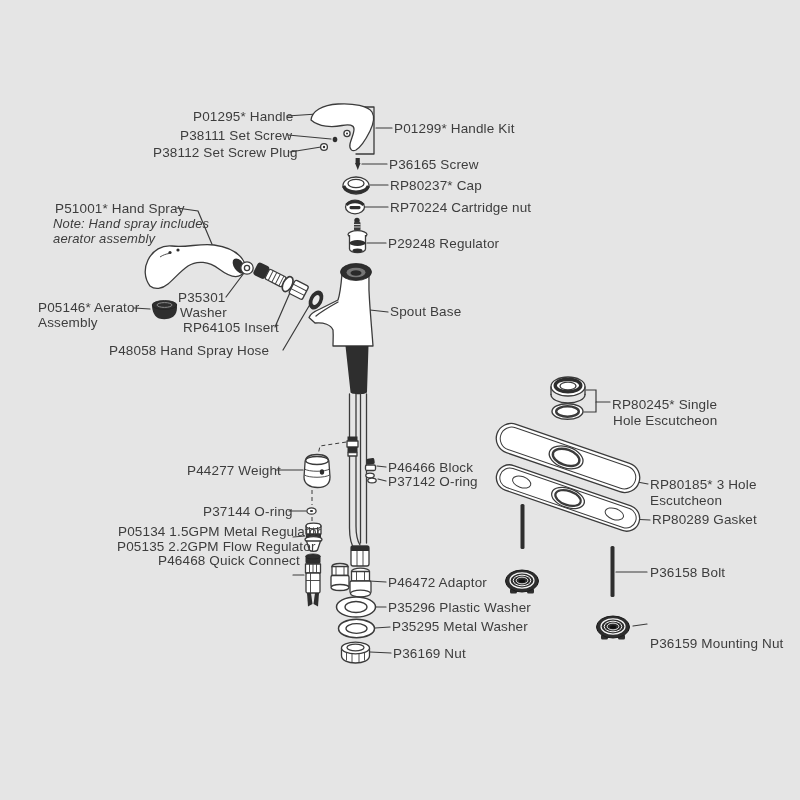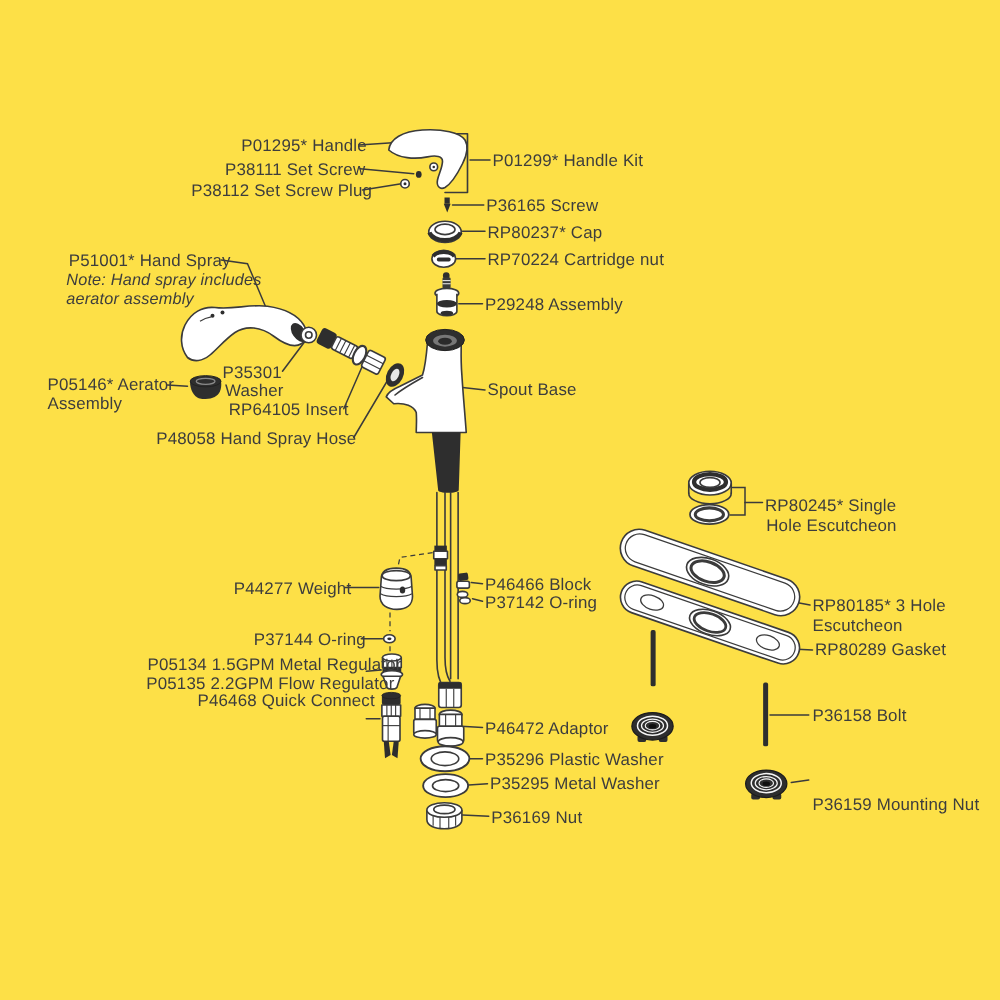--- a/index.html
+++ b/index.html
@@ -1,16 +1,16 @@
 <!DOCTYPE html>
 <html><head>
 <meta charset="utf-8">
 <style>
   html,body{margin:0;padding:0;background:#fff;}
-  .stage{position:relative;width:800px;height:800px;background:#fde047;overflow:hidden;
+  .stage{position:relative;width:800px;height:800px;background:#e5e5e5;overflow:hidden;
          font-family:"Liberation Sans",sans-serif;}
   .lbl{position:absolute;font-size:13.5px;line-height:16px;color:#3d3d3d;white-space:nowrap;letter-spacing:.15px;}
   .lbl.sm{font-size:13px;font-style:italic;}
   svg{position:absolute;left:0;top:0;}
   .ln{stroke:#3b3b3b;stroke-width:1.3;fill:none;stroke-linecap:round;stroke-linejoin:round;}
   .lnt{stroke:#3b3b3b;stroke-width:1;fill:none;}
   .fw{fill:#ffffff;stroke:#3b3b3b;stroke-width:1.3;stroke-linejoin:round;}
   .fd{fill:#2e2e2e;stroke:#222;stroke-width:.8;}
   .leader{stroke:#3b3b3b;stroke-width:1.2;fill:none;stroke-linecap:round;}
   .dash{stroke:#3b3b3b;stroke-width:1;fill:none;stroke-dasharray:4 3;}
@@ -297,30 +297,30 @@
   </g>
 </svg>
 
 <div class="lbl" style="left:193px;top:109px">P01295* Handle</div>
 <div class="lbl" style="left:180px;top:128px">P38111 Set Screw</div>
 <div class="lbl" style="left:153px;top:145px">P38112 Set Screw Plug</div>
 <div class="lbl" style="left:394px;top:121px">P01299* Handle Kit</div>
 <div class="lbl" style="left:389px;top:157px">P36165 Screw</div>
 <div class="lbl" style="left:390px;top:178px">RP80237* Cap</div>
 <div class="lbl" style="left:390px;top:200px">RP70224 Cartridge nut</div>
-<div class="lbl" style="left:388px;top:236px">P29248 Assembly</div>
+<div class="lbl" style="left:388px;top:236px">P29248 Regulator</div>
 <div class="lbl" style="left:55px;top:201px">P51001* Hand Spray</div>
 <div class="lbl sm" style="left:53px;top:216px">Note: Hand spray includes</div>
 <div class="lbl sm" style="left:53px;top:231px">aerator assembly</div>
 <div class="lbl" style="left:38px;top:300px">P05146* Aerator</div>
 <div class="lbl" style="left:38px;top:315px">Assembly</div>
 <div class="lbl" style="left:178px;top:290px">P35301</div>
 <div class="lbl" style="left:180px;top:305px">Washer</div>
 <div class="lbl" style="left:183px;top:320px">RP64105 Insert</div>
-<div class="lbl" style="left:125px;top:343px">P48058 Hand Spray Hose</div>
+<div class="lbl" style="left:109px;top:343px">P48058 Hand Spray Hose</div>
 <div class="lbl" style="left:390px;top:304px">Spout Base</div>
 <div class="lbl" style="left:612px;top:397px">RP80245* Single</div>
 <div class="lbl" style="left:613px;top:413px">Hole Escutcheon</div>
 <div class="lbl" style="left:187px;top:463px">P44277 Weight</div>
 <div class="lbl" style="left:388px;top:460px">P46466 Block</div>
 <div class="lbl" style="left:388px;top:474px">P37142 O-ring</div>
 <div class="lbl" style="left:203px;top:504px">P37144 O-ring</div>
 <div class="lbl" style="left:118px;top:524px">P05134 1.5GPM Metal Regulator</div>
 <div class="lbl" style="left:117px;top:539px">P05135 2.2GPM Flow Regulator</div>
 <div class="lbl" style="left:158px;top:553px">P46468 Quick Connect</div>

